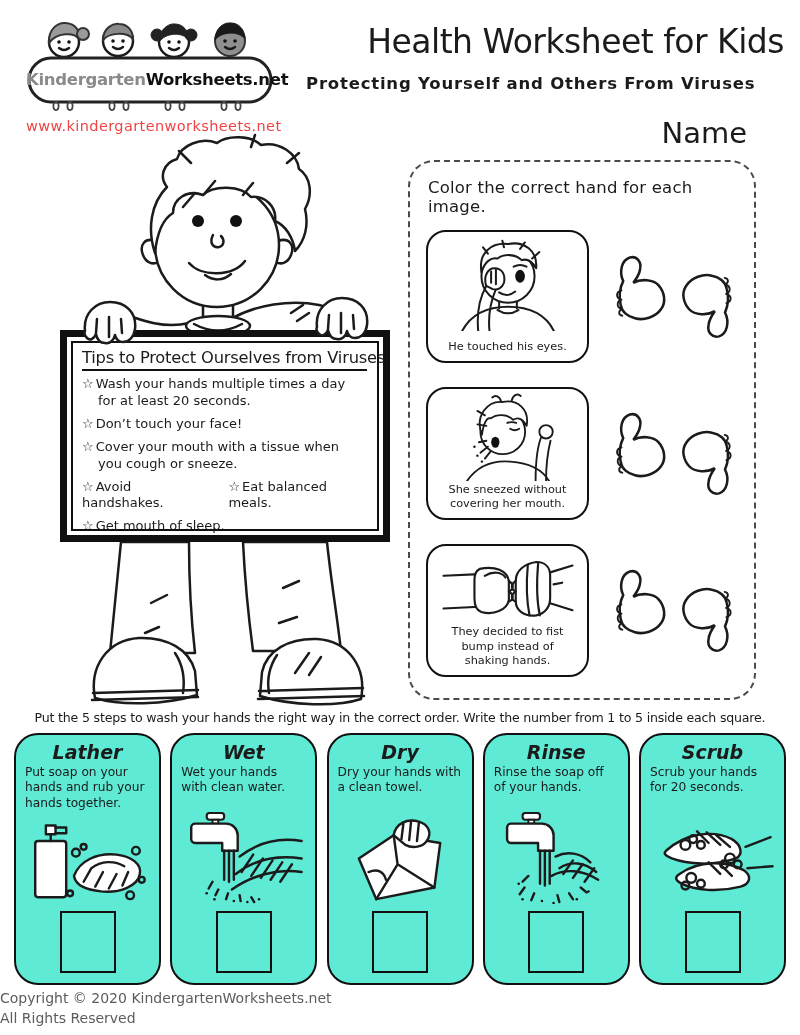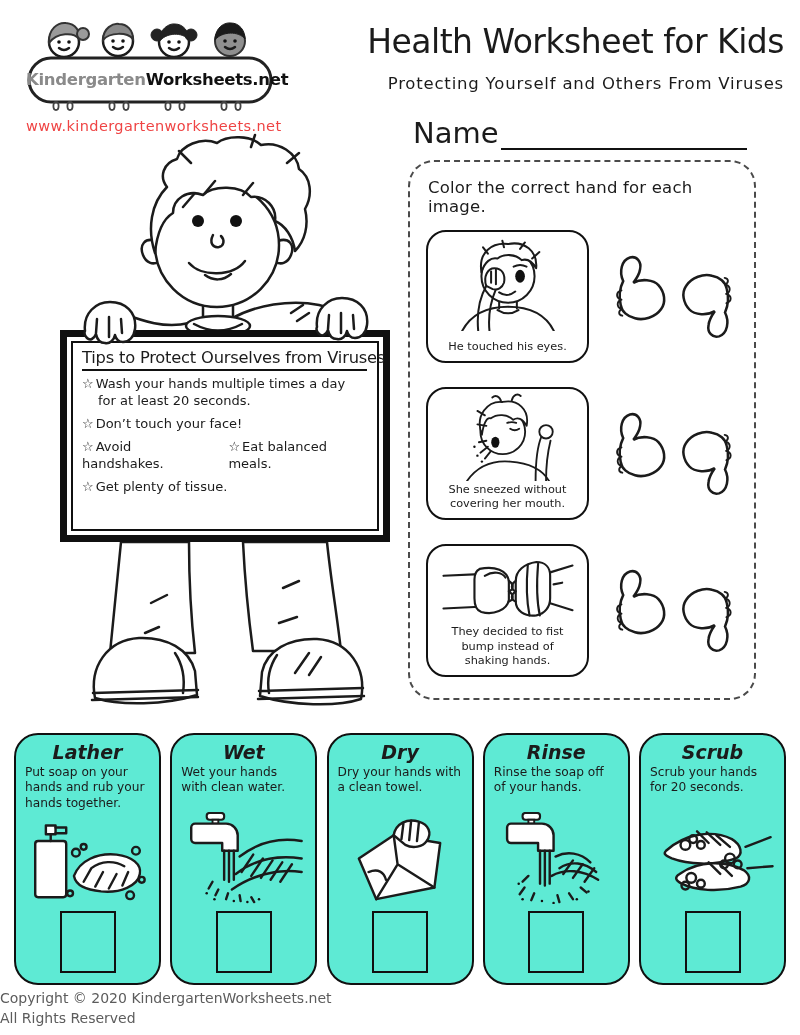--- a/index.html
+++ b/index.html
@@ -18,23 +18,23 @@
   .logo-brand { position:absolute; left:0; top:58px; width:248px; text-align:right;
     font-size:16.5px; font-weight:700; letter-spacing:-0.3px; white-space:nowrap; }
   .brand-gray { color:#8a8a8a; }
   .brand-black { color:#111; }
   .logo-url { position:absolute; left:0; top:106px; width:248px; text-align:center;
     font-size:14.5px; color:#ef4444; letter-spacing:0.4px; }
 
   
   .title { position:absolute; left:306px; top:22px; width:478px; text-align:right;
     font-size:33px; font-weight:400; letter-spacing:-0.5px; }
-  .subtitle { position:absolute; left:306px; top:74px; width:478px; text-align:right;
-    font-size:16.5px; letter-spacing:0.8px; font-weight:400; }
-  .name-row { position:absolute; left:413px; top:116px; width:334px; display:flex; align-items:flex-end; }
+  .subtitle { position:absolute; left:306px; top:74px; width:478px; text-align:left;
+    font-size:16.5px; letter-spacing:0.8px; font-weight:700; }
+  .name-row { position:absolute; left:413px; top:116px; width:334px; display:flex; align-items:flex-end;flex-direction:column; }
   .name-label { font-size:29px; font-weight:500; }
   .name-line { flex:1; border-bottom:2.5px solid #111; height:34px; margin-left:2px; }
 
   
   .panel { position:absolute; left:408px; top:160px; width:348px; height:540px;
     border:2.5px dashed #4a4a4a; border-radius:26px; padding:14px 12px 10px 16px; }
   .panel-header { font-size:16.5px; font-weight:500; margin:2px 0 14px 2px; letter-spacing:0.2px; }
   .hand-row { display:flex; align-items:center; margin-bottom:24px; }
   .img-box { position:relative; width:163px; height:133px; border:2px solid #111;
     border-radius:20px; flex:none; overflow:hidden; background:#fff; }
@@ -188,26 +188,29 @@
 
   <div class="sign">
     <div class="sign-inner">
       <div class="sign-title">Tips to Protect Ourselves from Viruses</div>
       <div class="tip-row">
           <span class="tip-item"><span class="star">☆</span><span>Wash your hands multiple times a day for at least 20 seconds.</span></span>
         </div>
       <div class="tip-row">
           <span class="tip-item"><span class="star">☆</span><span>Don’t touch your face!</span></span>
         </div>
+      <div class="tip-row">
+          <span class="tip-item"><span class="star">☆</span><span>Cover your mouth with a tissue when you cough or sneeze.</span></span>
+        </div>
       <div class="tip-row pair">
         <span class="tip-item"><span class="star">☆</span><span>Avoid handshakes.</span></span>
         <span class="tip-item"><span class="star">☆</span><span>Eat balanced meals.</span></span>
       </div>
       <div class="tip-row">
-          <span class="tip-item"><span class="star">☆</span><span>Get plenty of tissue.</span></span>
+          <span class="tip-item"><span class="star">☆</span><span>Get mouth of sleep.</span></span>
         </div>
     </div>
   </div>
 
   <svg class="hand-grip left" width="56" height="48" viewBox="0 0 56 48">
     <path d="M3,32 C1,14 14,3 28,3 C43,3 55,13 53,30 C52,38 47,43 41,43 C37,43 34,40 33,36 C32,41 28,45 23,44 C18,44 15,40 14,35 C12,40 8,42 5,39 C2,36 2,34 3,32 Z" class="fillw" stroke-width="2.4"></path>
     <path d="M15,20 L14,34 M27,18 L27,38 M39,20 L40,34" class="stroke" stroke-width="2"></path>
   </svg>
   <svg class="hand-grip right" width="56" height="48" viewBox="0 0 56 48">
     <path d="M3,32 C1,14 14,3 28,3 C43,3 55,13 53,30 C52,38 47,43 41,43 C37,43 34,40 33,36 C32,41 28,45 23,44 C18,44 15,40 14,35 C12,40 8,42 5,39 C2,36 2,34 3,32 Z" class="fillw" stroke-width="2.4"></path>
@@ -293,20 +296,21 @@
           </svg>
         <svg class="thumb-down" viewBox="0 0 90 90">
             <g transform="rotate(178 45 45)">
               <use href="#thumb"></use>
             </g>
           </svg>
       </div>
     </div>
   </div>
 
+  <div class="steps-instruction">Put the 5 steps to wash your hands the right way in the correct order. Write the number from 1 to 5 inside each square.</div>
 
   <div class="cards">
 
     <div class="card">
       <div class="card-title">Lather</div>
       <div class="card-desc">Put soap on your hands and rub your hands together.</div>
       <svg class="card-illus" width="126" height="92" viewBox="0 0 125 95">
         <rect x="8" y="30" width="32" height="58" rx="3" class="fillw" stroke-width="2.4"></rect>
         <rect x="19" y="14" width="10" height="9" class="fillw" stroke-width="2"></rect>
         <path d="M29,16 h11 v6 h-11 M24,23 v7" class="stroke" stroke-width="2"></path>

